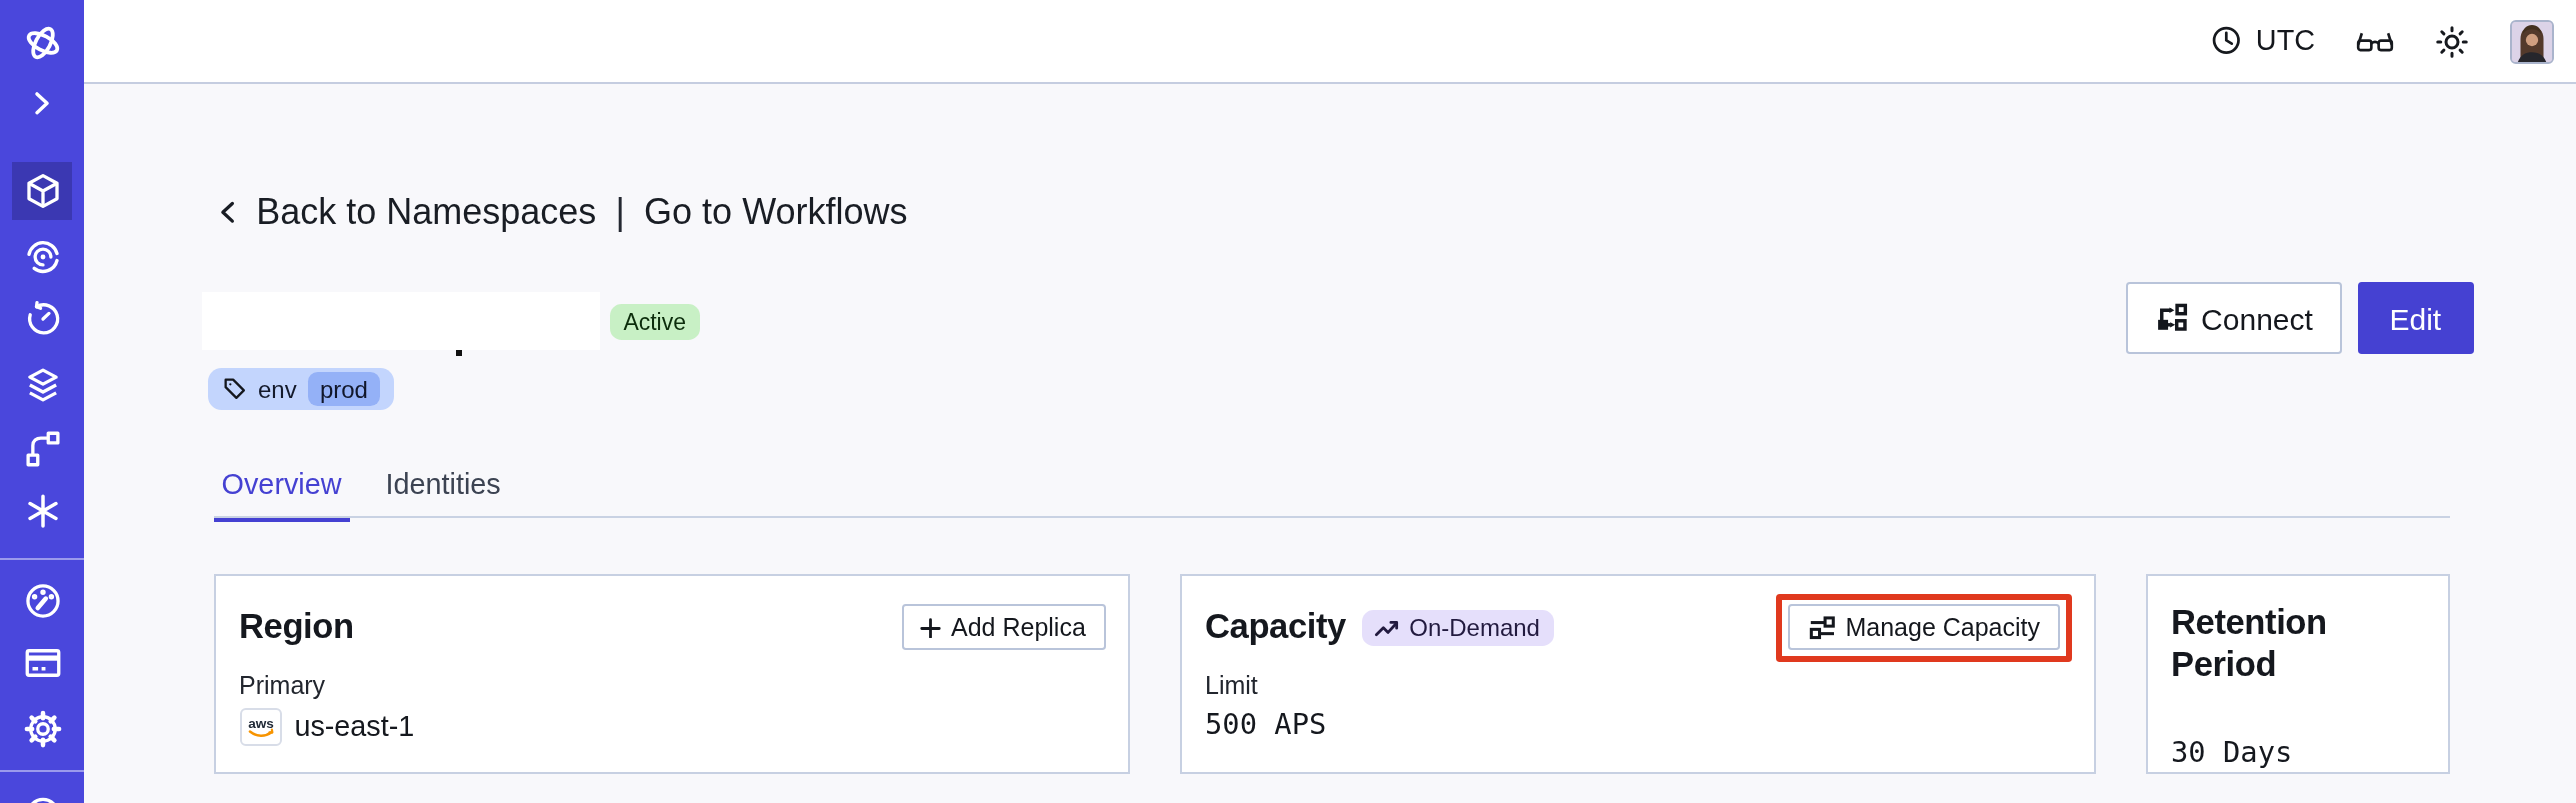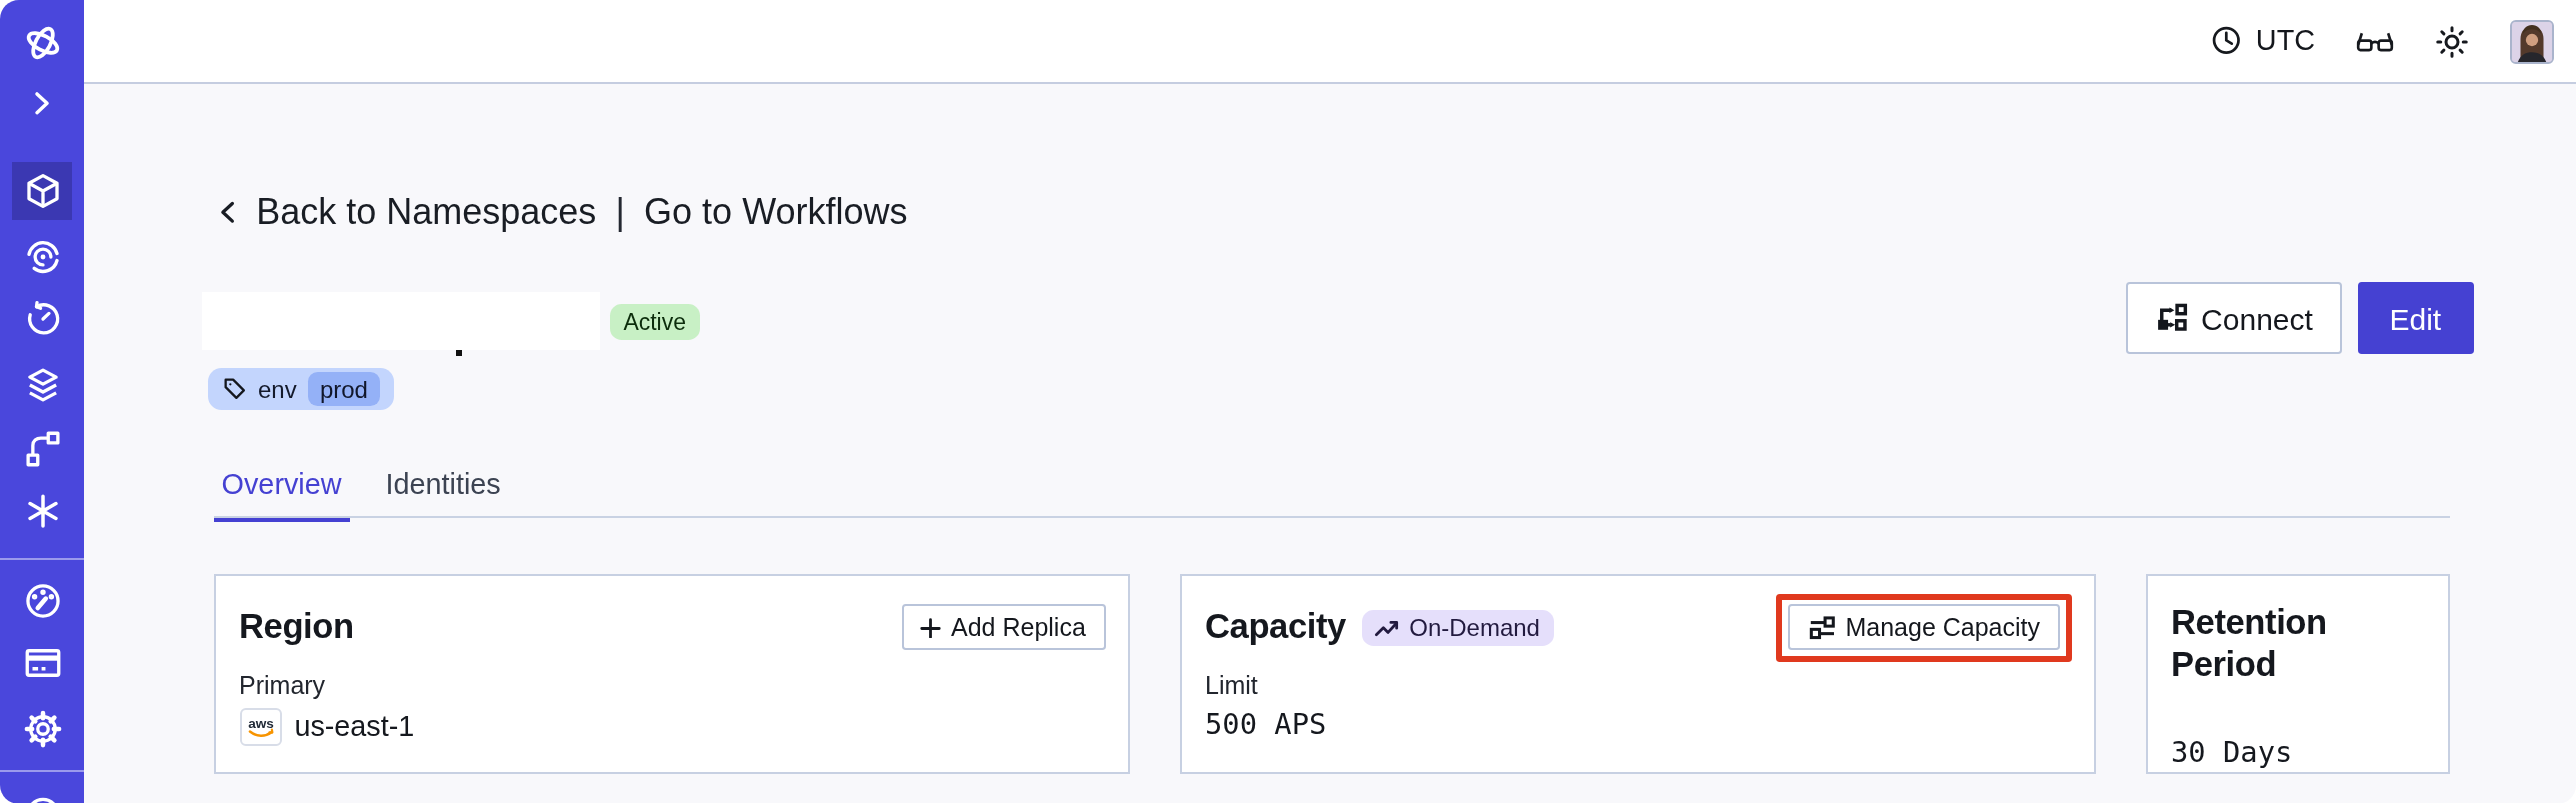--- a/index.html
+++ b/index.html
@@ -1,17 +1,17 @@
 <!DOCTYPE html>
 <html style="--c-page_bg: #f8f8fb; --c-sidebar_bg: #4a47dc; --c-sidebar_active_bg: #3b38b2; --c-accent: #4541d2; --c-topbar_border: #c5cde0; --c-divider: #c9d2e3; --c-card_border: #c7d0e2; --c-button_border: #b9c4da; --c-status_active_bg: #c8f0c5; --c-status_active_text: #0c2d0c; --c-tag_bg: #c3d5fd; --c-tag_value_bg: #94b1f7; --c-ondemand_bg: #e5dffb; --c-annotation_red: #e0391e; --c-aws_orange: #f79400;"><head>
 <meta charset="utf-8">
 <style>
   * { margin:0; padding:0; box-sizing:border-box; }
   html,body { background:#fff; }
-  .viewport { width:2576px; height:804px; overflow:hidden; position:relative;border-radius:19px; }
+  .viewport { width:2576px; height:804px; overflow:hidden; position:relative; }
   .stage {
     width:1288px; height:402px; transform:scale(2); transform-origin:0 0;
     position:relative; overflow:hidden;
     background:var(--c-page_bg,#f8f8fb);
     font-family:"Liberation Sans", sans-serif;
     color:#1b1f27;
   }
 
   
   .topbar {

